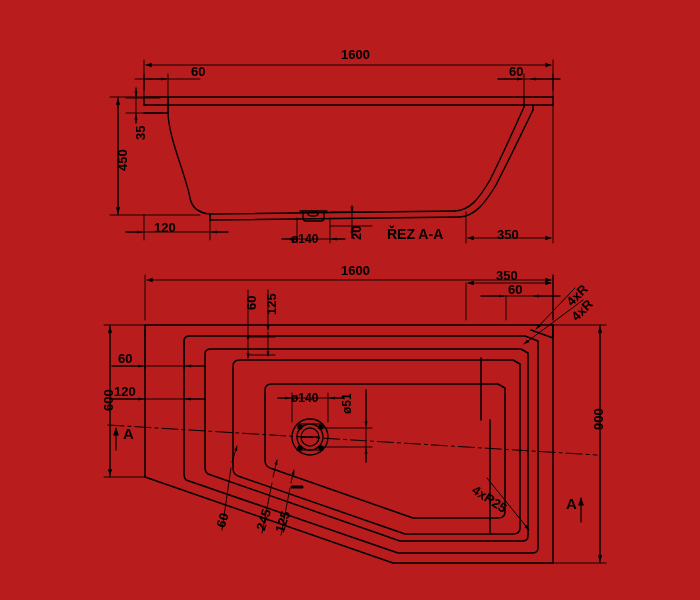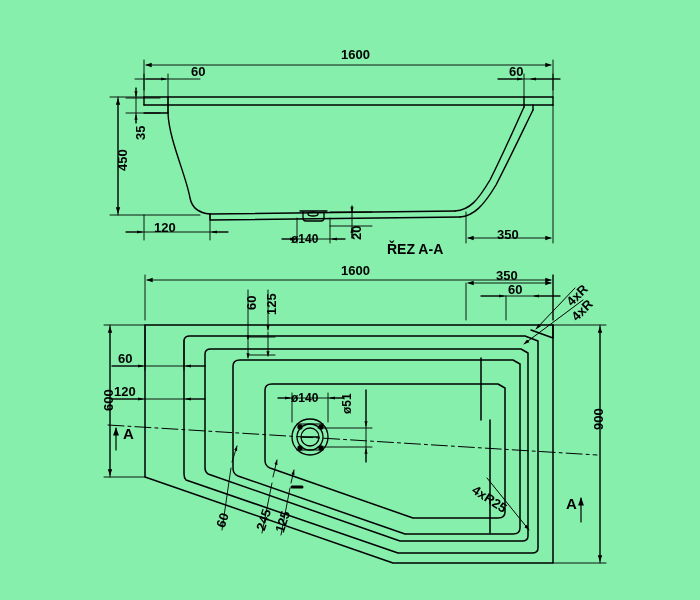--- a/index.html
+++ b/index.html
@@ -3,21 +3,21 @@
 <meta charset="utf-8">
 <title>Technical Drawing</title>
 <style>
   html,body{margin:0;padding:0;background:#ffffff;}
   body{
     width:700px;height:600px;
     font-family:"Liberation Sans", sans-serif;
     color:#000;
     overflow:hidden;
   }
-  #sheet{position:relative;width:700px;height:600px;background:#86efac;}
+  #sheet{position:relative;width:700px;height:600px;background:#b91c1c;}
   svg#drawing{position:absolute;left:0;top:0;width:700px;height:600px;}
   .lbl{
     position:absolute;
     font-family:"Liberation Sans", sans-serif;
     font-weight:bold;
     color:#000;
     white-space:nowrap;
     line-height:1;
     letter-spacing:0px;
   }
@@ -283,21 +283,21 @@
 
 <div class="lbl dim" style="left:341px;top:48px;">1600</div>
 <div class="lbl dim" style="left:191px;top:65px;">60</div>
 <div class="lbl dim" style="left:509px;top:65px;">60</div>
 <div class="lbl dim rot90" style="left:134px;top:140px;">35</div>
 <div class="lbl dim rot90" style="left:116px;top:171px;">450</div>
 <div class="lbl dim" style="left:154px;top:221px;">120</div>
 <div class="lbl dim-sm" style="left:291px;top:233px;">ø140</div>
 <div class="lbl dim rot90" style="left:350px;top:240px;">20</div>
 <div class="lbl dim" style="left:497px;top:228px;">350</div>
-<div class="lbl sect-title" style="left:379px;top:242px;padding-left:8px;">ŘEZ A-A</div>
+<div class="lbl sect-title" style="left:379px;top:227px;padding-left:8px;">ŘEZ A-A</div>
 
 <div class="lbl dim" style="left:341px;top:264px;">1600</div>
 <div class="lbl dim rot90" style="left:245px;top:310px;">60</div>
 <div class="lbl dim rot90" style="left:265px;top:315px;">125</div>
 <div class="lbl dim" style="left:496px;top:269px;">350</div>
 <div class="lbl dim" style="left:508px;top:283px;">60</div>
 <div class="lbl dim" style="left:118px;top:352px;">60</div>
 <div class="lbl dim" style="left:114px;top:385px;">120</div>
 <div class="lbl dim rot90" style="left:102px;top:411px;">600</div>
 <div class="lbl dim rot90" style="left:592px;top:430px;">900</div>

